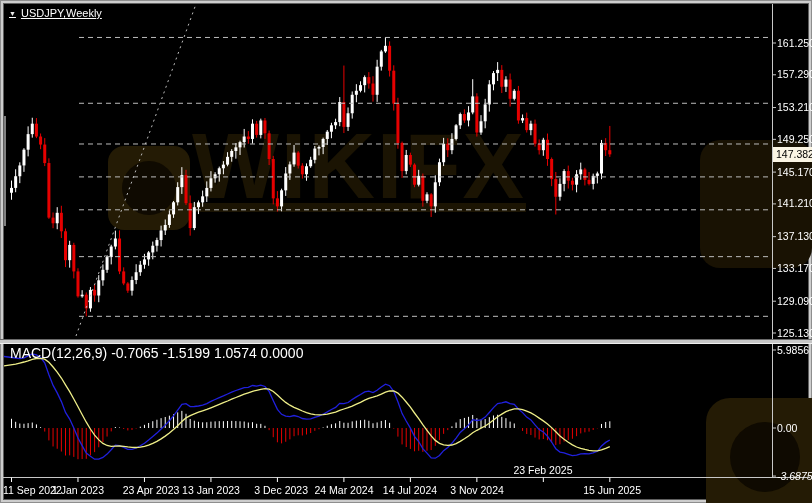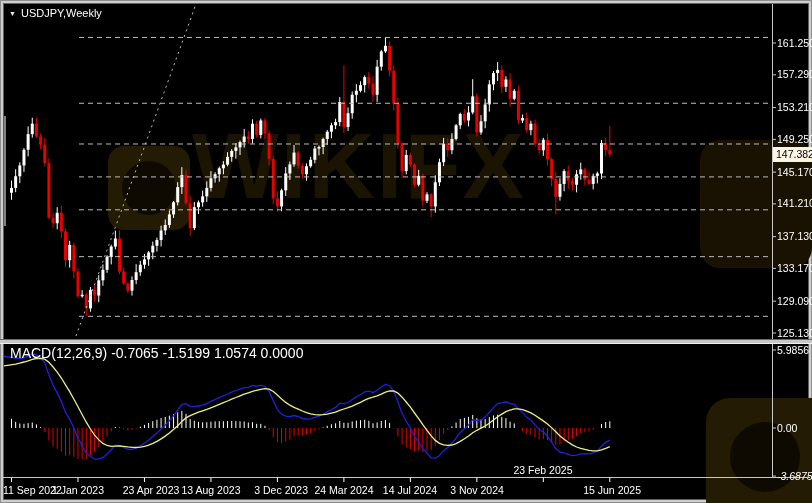--- a/index.html
+++ b/index.html
@@ -2,30 +2,30 @@
 <html><head>
 <meta charset="utf-8">
 <style>
   html,body{margin:0;padding:0;background:#000;}
   .window{
     position:relative;width:812px;height:503px;background:#000;overflow:hidden;
     box-shadow:inset 0 0 0 1px #8e8e8e, inset 0 0 0 3px #cdcdcd, inset 0 0 0 4px #5f5f5f;
     font-family:"Liberation Sans",sans-serif;
   }
   .abs{position:absolute;}
-  .symbol-label{left:9px;top:7px;color:#fff;font-size:11px;z-index:30;display:flex;align-items:center;gap:5px;}
+  .symbol-label{left:9px;top:7px;color:#fff;font-size:11px;z-index:30;display:flex;align-items:center;gap:5px;text-decoration:underline;}
   .tri{font-size:7px;color:#e8e8e8;line-height:1;}
   .macd-label{left:10px;top:345px;color:#fff;font-size:14px;z-index:30;}
   .axis-label{color:#fff;font-size:10.5px;z-index:25;white-space:nowrap;}
   .date-label{color:#fff;font-size:10.5px;z-index:25;white-space:nowrap;}
   .price-box{background:#fbf5e4;color:#000;font-size:10.5px;line-height:15px;height:15px;width:39px;
     padding-left:3px;z-index:26;}
   .sep{left:0;top:339px;width:812px;height:5px;background:#c6c6c6;border-top:1px solid #6a6a6a;
     border-bottom:1px solid #efefef;box-sizing:border-box;z-index:20;}
-  .wm{z-index:1;}
+  .wm{z-index:1;text-decoration:underline;}
   .wm-logo{border-radius:16px;background:#241b05;}
   .wm-swirl{border-radius:50%;background:#0f0a01;}
   .wm-text{font-size:92px;font-weight:bold;color:#1b1403;letter-spacing:2px;line-height:96px;}
   svg{position:absolute;left:0;top:0;z-index:10;}
 </style>
 </head>
 <body>
 
 <div class="window">
 
@@ -550,21 +550,21 @@
   <div class="abs" id="fib-labels" style="left:0;top:0;width:0;height:0;"></div>
   <div class="abs" id="macd-axis" style="left:0;top:0;width:0;height:0;">
       <div class="abs axis-label" style="left: 777px; top: 343.5px;">5.9856</div>
       <div class="abs axis-label" style="left: 777px; top: 421.5px;">0.00</div>
       <div class="abs axis-label" style="left: 777px; top: 469.5px; font-style: italic;">-3.6875</div>
     </div>
   <div class="abs" id="date-axis" style="left:0;top:0;width:0;height:0;">
       <div class="abs date-label" style="left: 3px; top: 484px; text-align: right;">11 Sep 2022</div>
       <div class="abs date-label" style="left: 47px; top: 484px; width: 62px; text-align: center;">1 Jan 2023</div>
       <div class="abs date-label" style="left: 113px; top: 484px; width: 62px; text-align: center; margin-left: 7px;">23 Apr 2023</div>
-      <div class="abs date-label" style="left: 180px; top: 484px; width: 62px; text-align: center;">13 Aug 2023</div>
+      <div class="abs date-label" style="left: 180px; top: 484px; width: 62px; text-align: center;">13 Jan 2023</div>
       <div class="abs date-label" style="left: 246px; top: 484px; width: 62px; text-align: right;">3 Dec 2023</div>
       <div class="abs date-label" style="left: 313px; top: 484px; width: 62px; text-align: center;">24 Mar 2024</div>
       <div class="abs date-label" style="left: 379px; top: 484px; width: 62px; text-align: center;">14 Jul 2024</div>
       <div class="abs date-label" style="left: 446px; top: 484px; width: 62px; text-align: center;">3 Nov 2024</div>
       <div class="abs date-label" style="left: 512px; top: 464px; width: 62px; text-align: center;">23 Feb 2025</div>
       <div class="abs date-label" style="left: 579px; top: 484px; width: 62px; text-align: right;">15 Jun 2025</div>
     </div>
 </div>
 
 </body></html>

